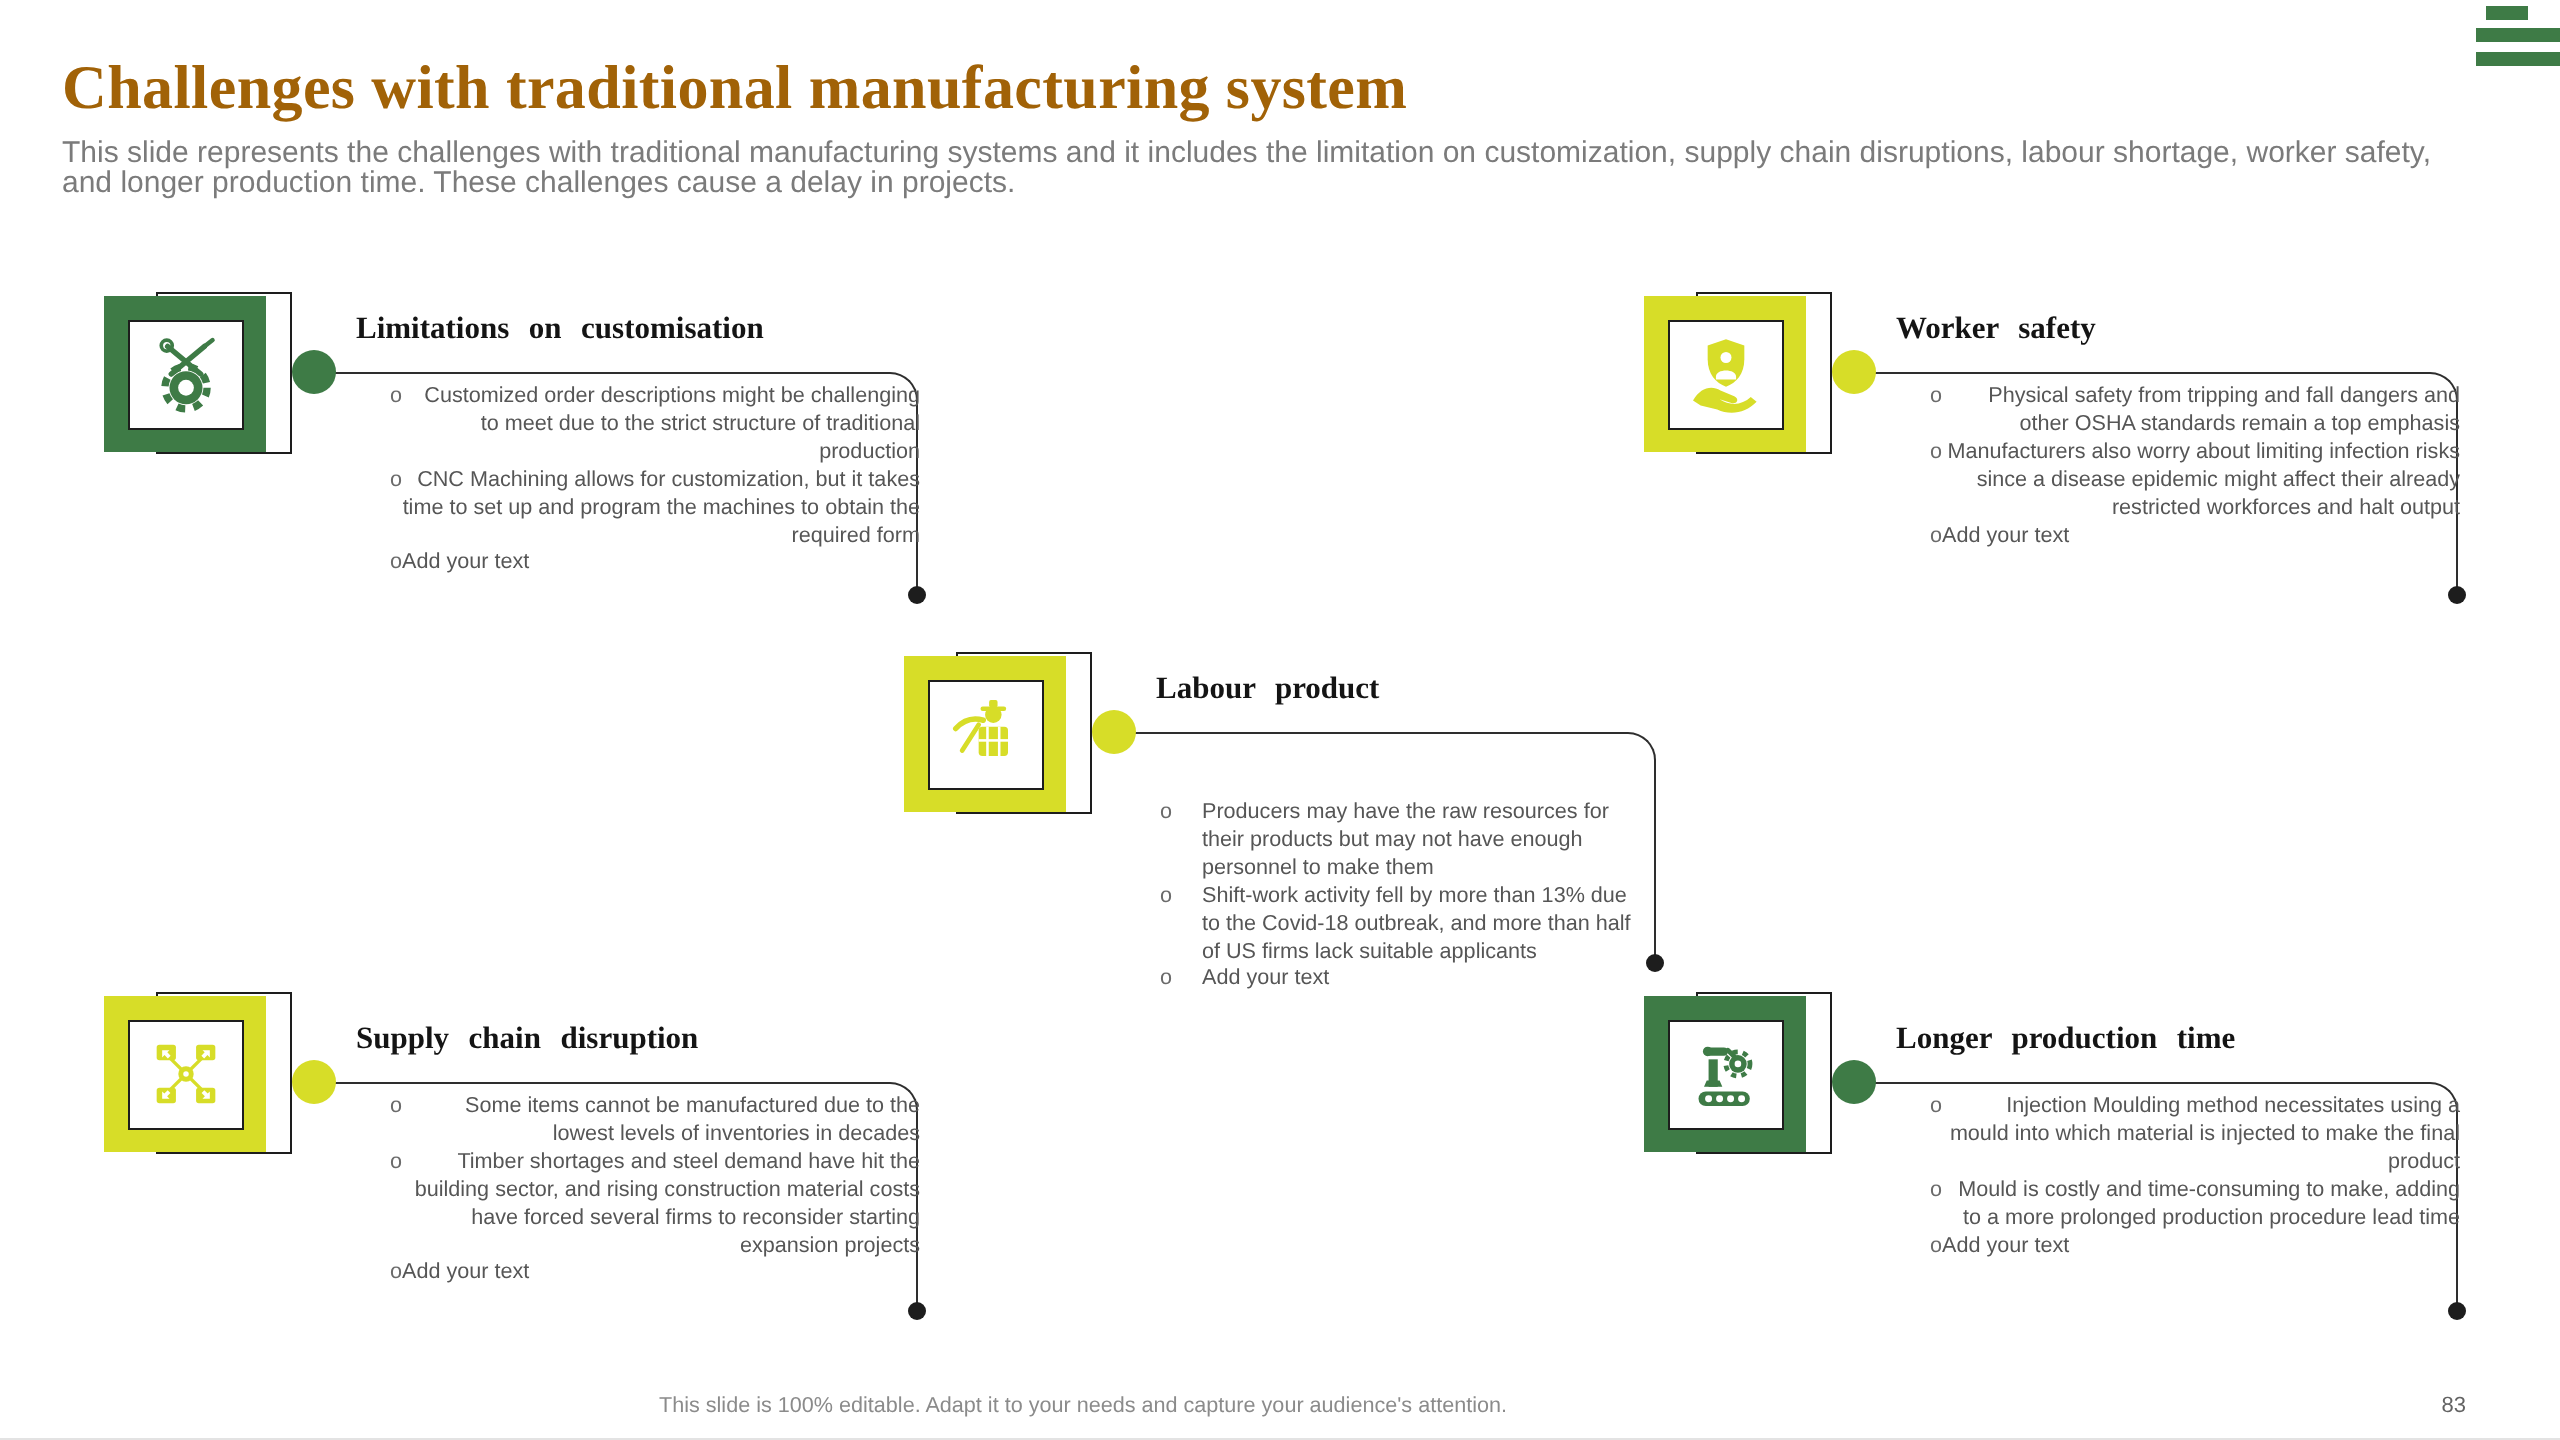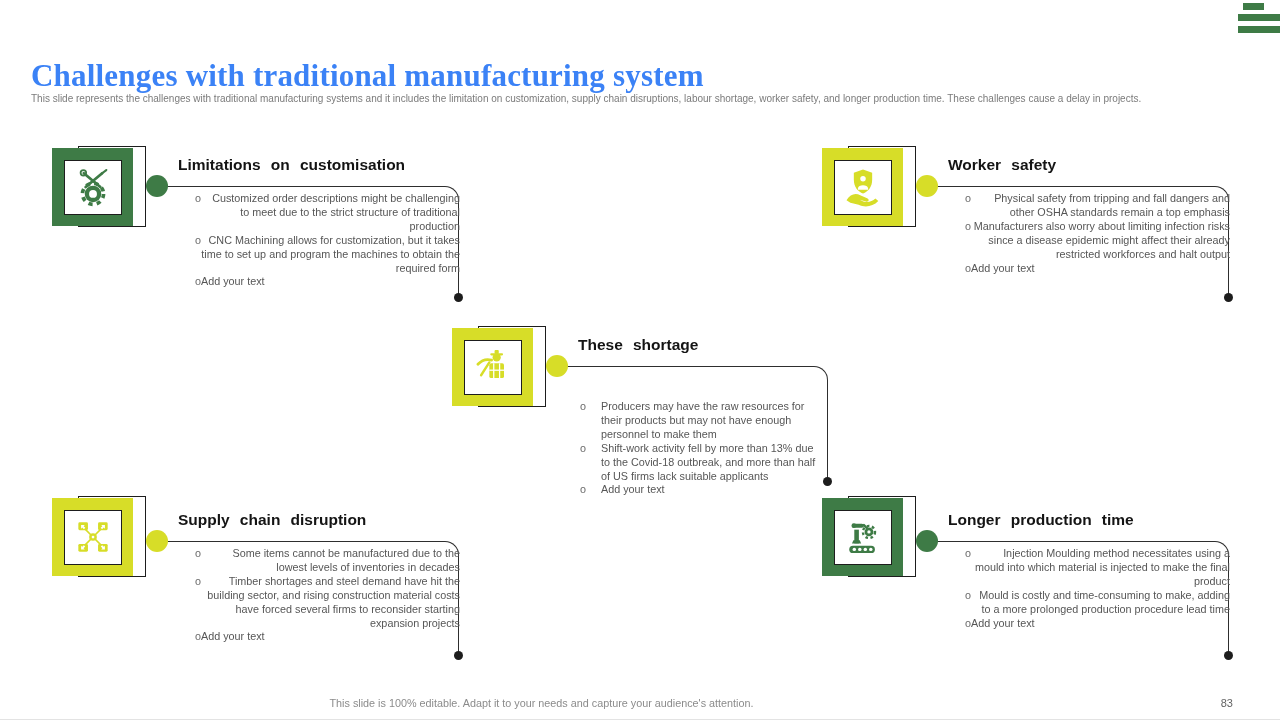--- a/index.html
+++ b/index.html
@@ -6,25 +6,25 @@
   html,body { background:#e8e8e8; }
   .slide {
     position:relative; width:1280px; height:720px; background:#ffffff;
     font-family:"Liberation Sans", sans-serif; overflow:hidden;
     border-bottom:1px solid #e3e3e3;
   }
   
   .page-title {
     position:absolute; left:31px; top:26px;
     font-family:"Liberation Serif", serif; font-weight:bold;
-    font-size:31px; color:#3b82f6; letter-spacing:.2px; white-space:nowrap;margin-top:32px;
+    font-size:31px; color:#a16207; letter-spacing:.2px; white-space:nowrap;
   }
   .page-subtitle {
-    position:absolute; left:31px; top:92px; width:1200px;
-    font-size:10px; line-height:14.5px; color:#7b7b7b;
+    position:absolute; left:31px; top:70px; width:1200px;
+    font-size:15px; line-height:14.5px; color:#7b7b7b;
   }
   .logo { position:absolute; right:0; top:3px; width:42px; height:34px; }
   .logo .bar { position:absolute; background:var(--green,#3E7B46); height:7px; }
   .logo .b1 { right:16px; top:0;  width:21px; }
   .logo .b2 { right:0;  top:11px; width:42px; }
   .logo .b3 { right:0;  top:23px; width:42px; }
   
   .challenge { position:absolute; width:480px; height:170px; }
   .challenge[data-color="green"] { --accent:var(--green,#3E7B46); }
   .challenge[data-color="lime"]  { --accent:var(--lime,#D7DD28); }
@@ -60,21 +60,21 @@
   }
   .s1 .panel, .s2 .panel { width:302px; height:112px; }
   .s3 .panel { width:271px; height:116px; }
   .s4 .panel, .s5 .panel { width:302px; height:115px; }
   .end-dot { position:absolute; width:9px; height:9px; border-radius:50%; background:#1d1d1d; }
   .s1 .end-dot, .s2 .end-dot { left:402px; top:146px; }
   .s3 .end-dot { left:371px; top:150px; }
   .s4 .end-dot, .s5 .end-dot { left:402px; top:149px; }
   .c-title {
     position:absolute; left:126px; top:9px;
-    font-family:Liberation Sans, sans-serif; font-weight:bold;
+    font-family:Liberation Serif, serif; font-weight:bold;
     font-size:15.5px; color:#141414; word-spacing:.38em; white-space:nowrap;
   }
   .bullets { position:absolute; left:128px; top:45px; list-style:none; }
   .s1 .bullets, .s2 .bullets, .s4 .bullets, .s5 .bullets { width:280px;text-align:right; }
   .s3 .bullets { width:244px;margin-top:28px; }
   .bullets li {
     display:flex; font-size:10.8px; line-height:13.9px; color:#565656;
   }
   .bullets li::before { content:"o"; flex:none; width:21px; color:#6b6b6b; }
   
@@ -184,21 +184,21 @@
               <line x1="20" y1="27.5" x2="36" y2="27.5"></line>
             </g>
             <line x1="11" y1="33" x2="20" y2="19" stroke="currentColor" stroke-width="2.6" stroke-linecap="round"></line>
             <path d="M7.5 21 q6.5 -7 15 -4.5" fill="none" stroke="currentColor" stroke-width="3" stroke-linecap="round"></path>
           </svg>
         </div>
       </div>
     </div>
     <div class="big-dot"></div>
     <div class="end-dot"></div>
-    <h3 class="c-title">These shortage</h3>
+    <h3 class="c-title">Labour product</h3>
     <ul class="bullets">
       <li>
           <span>Producers may have the raw resources for their products but may not have enough personnel to make them</span>
         </li>
       <li>
           <span>Shift-work activity fell by more than 13% due to the Covid-18 outbreak, and more than half of US firms lack suitable applicants</span>
         </li>
       <li>
           <span>Add your text</span>
         </li>

